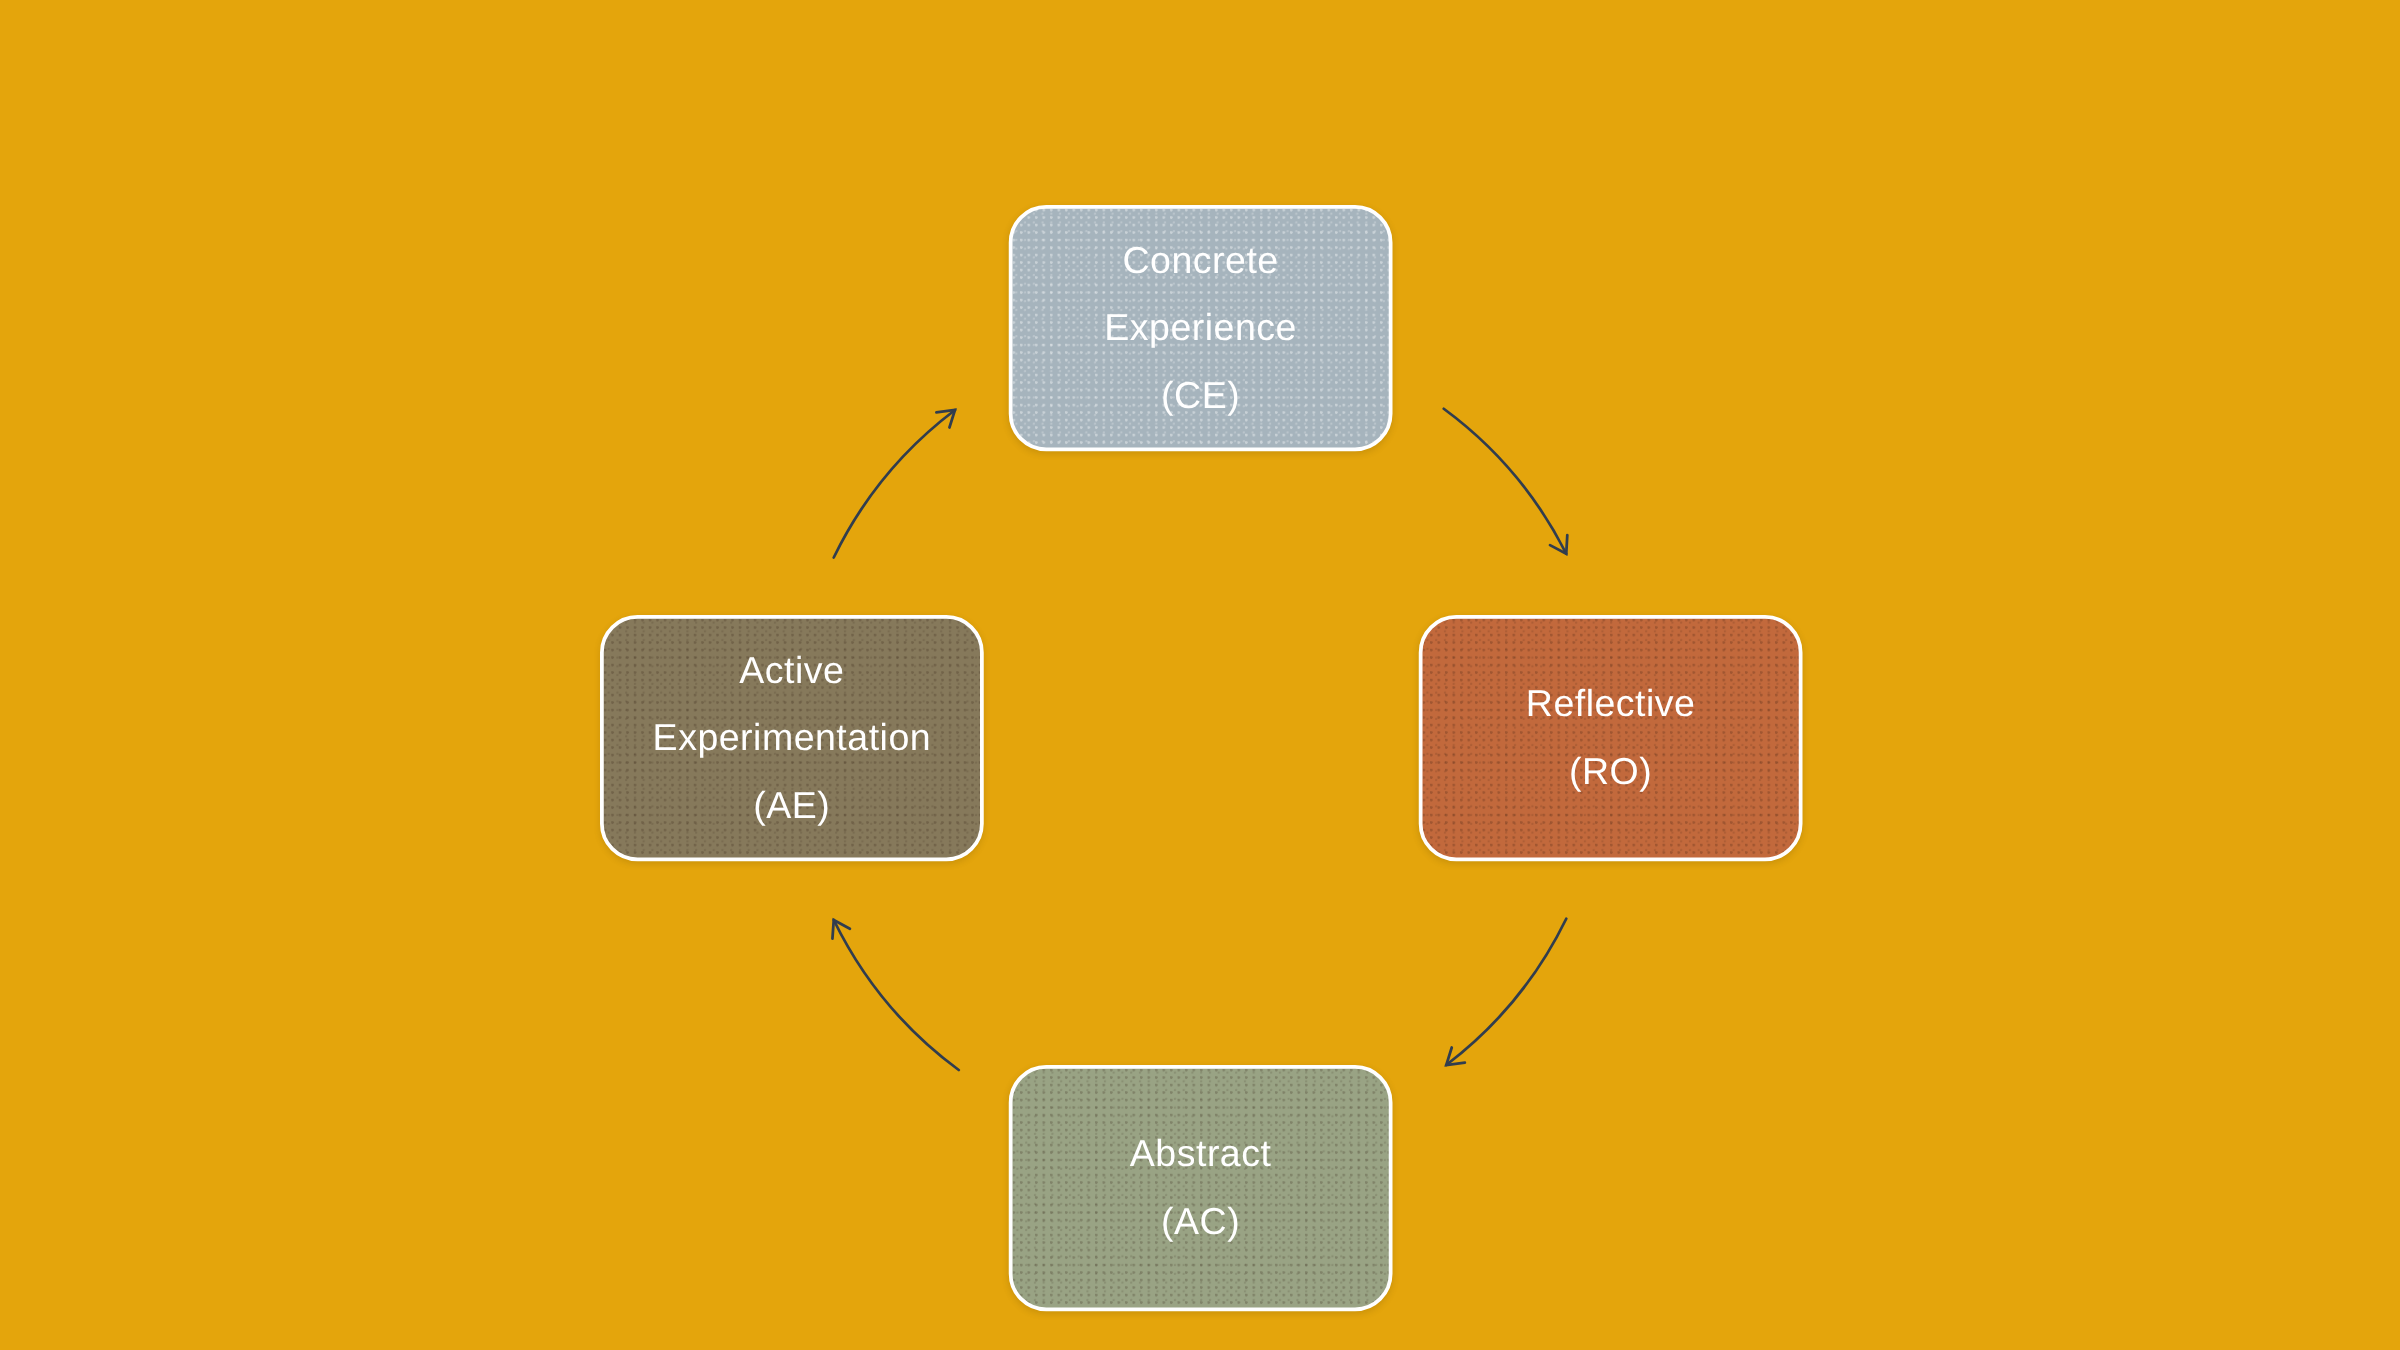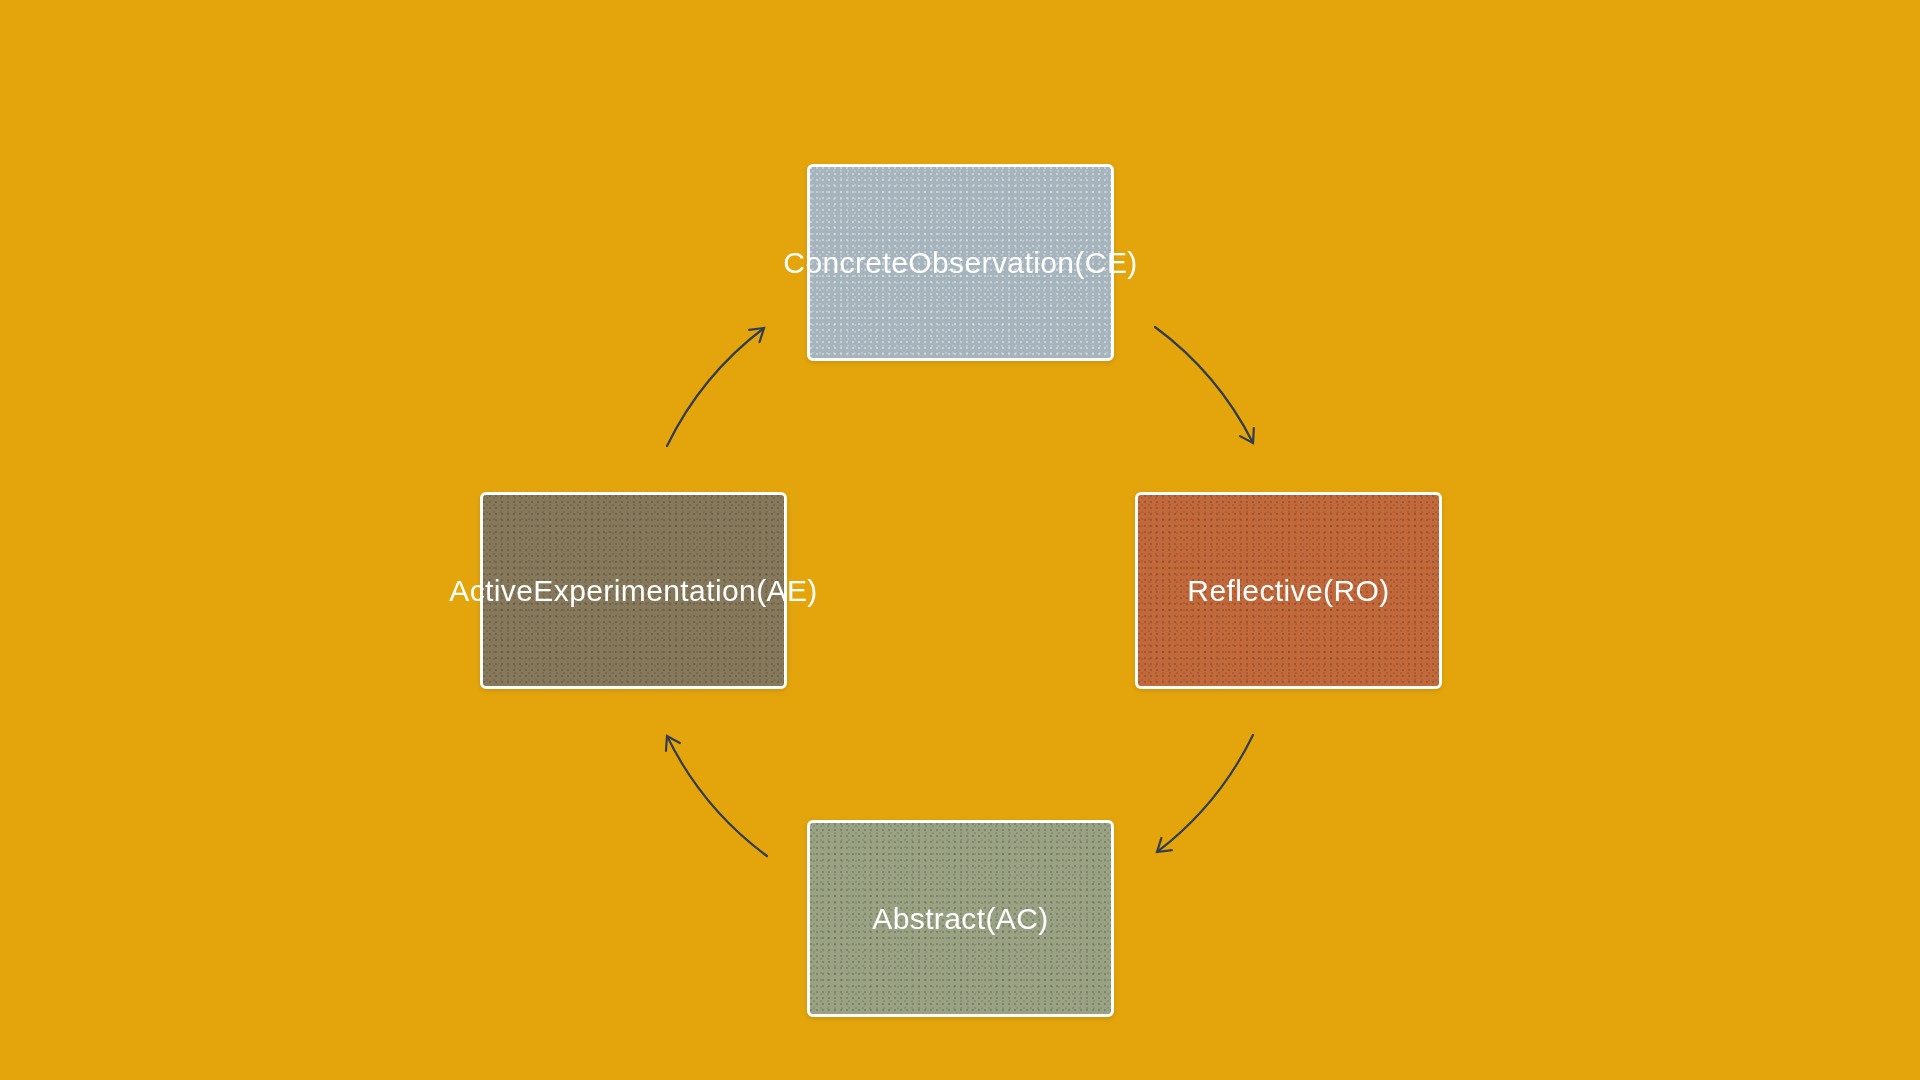--- a/index.html
+++ b/index.html
@@ -16,23 +16,23 @@
     position: absolute;
     left: 0; top: 0;
     width: 1920px; height: 1080px;
   }
 
   .node {
     position: absolute;
     width: 307px;
     height: 197px;
     border: 3px solid #ffffff;
-    border-radius: 6px;
+    border-radius: 30px;
     display: flex;
-    flex-direction: row;
+    flex-direction: column;
     justify-content: center;
     align-items: center;
     text-align: center;
     color: #ffffff;
     font-size: 30px;
     line-height: 54px;
     letter-spacing: 0.4px;
     box-shadow: 0 2px 5px rgba(96, 64, 0, 0.18);
   }
 
@@ -73,30 +73,30 @@
       </marker>
     </defs>
     <path class="arc" d="M 1155 327 A 327 327 0 0 1 1253 443" marker-end="url(#arrowhead)" style="stroke: rgb(49, 61, 78);"></path>
     <path class="arc" d="M 1253 735 A 327 327 0 0 1 1157 852" marker-end="url(#arrowhead)" style="stroke: rgb(49, 61, 78);"></path>
     <path class="arc" d="M 767 856 A 327 327 0 0 1 667 736" marker-end="url(#arrowhead)" style="stroke: rgb(49, 61, 78);"></path>
     <path class="arc" d="M 667 446 A 327 327 0 0 1 764 328" marker-end="url(#arrowhead)" style="stroke: rgb(49, 61, 78);"></path>
   </svg>
 
   <div class="node node-ce dots-light" style="background-color: rgb(166, 180, 189); color: rgb(255, 255, 255);">
     <div>Concrete</div>
-    <div>Observation</div>
+    <div>Experience</div>
     <div>(CE)</div>
   </div>
 
   <div class="node node-ro dots-dark" style="background-color: rgb(194, 105, 60); color: rgb(255, 255, 255); text-align: right;">
     <div>Reflective</div>
     <div>(RO)</div>
   </div>
 
-  <div class="node node-ac dots-dark" style="background-color: rgb(153, 163, 132); color: rgb(255, 255, 255);">
+  <div class="node node-ac dots-dark" style="background-color: rgb(153, 163, 132); color: rgb(255, 255, 255); margin-top: 32px;">
     <div>Abstract</div>
     <div>(AC)</div>
   </div>
 
   <div class="node node-ae dots-dark" style="background-color: rgb(134, 121, 91); color: rgb(255, 255, 255);">
     <div>Active</div>
     <div>Experimentation</div>
     <div>(AE)</div>
   </div>
 

